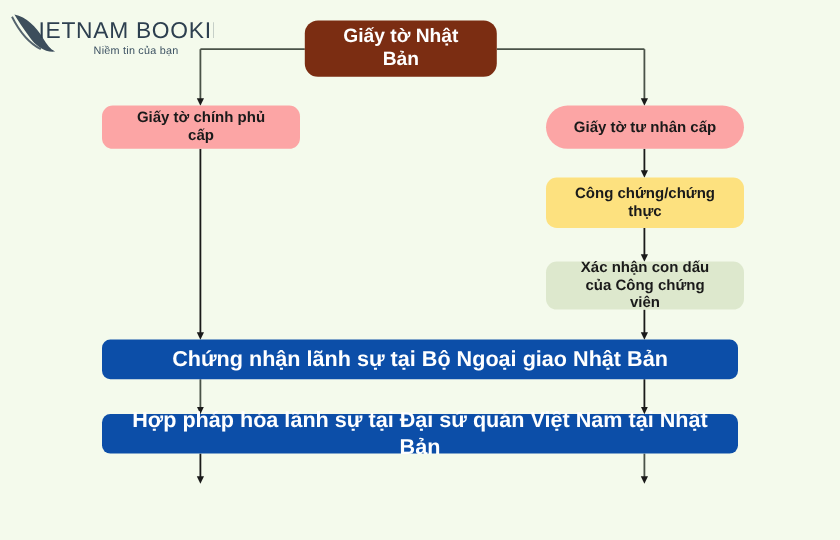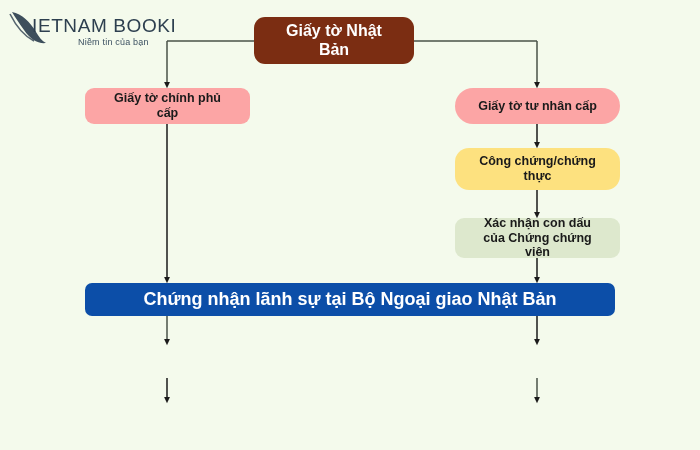--- a/index.html
+++ b/index.html
@@ -82,21 +82,21 @@
     left: 455px;
     width: 165px;
     border-radius: 18px;
   }
 
   .node-yellow {
     background: #fde17f;
     color: #1a1a1a;
     font-size: 12.5px;
     left: 455px; top: 148px;
-    width: 165px; height: 42px; border-radius: 14px;
+    width: 165px; height: 42px;
   }
 
   .node-green {
     background: #dde8cd;
     color: #1a1a1a;
     font-size: 12.5px;
     left: 455px; top: 218px;
     width: 165px; height: 40px;
   }
 
@@ -155,19 +155,20 @@
   </svg>
 
   <div class="node node-root">Giấy tờ Nhật Bản</div>
 
   <div class="node node-orange">Giấy tờ chính phủ cấp</div>
 
   <div class="node node-orange right">Giấy tờ tư nhân cấp</div>
 
   <div class="node node-yellow">Công chứng/chứng thực</div>
 
-  <div class="node node-green">Xác nhận con dấu của Chứng chứng viên</div>
+  <div class="node node-green">Xác nhận con dấu của Công chứng viên</div>
 
   <div class="node node-blue b1">Chứng nhận lãnh sự tại Bộ Ngoại giao Nhật Bản</div>
 
+  <div class="node node-blue b2">Hợp pháp hóa lãnh sự tại Đại sứ quán Việt Nam tại Nhật Bản</div>
 
 
 </div>
 
 </body></html>

